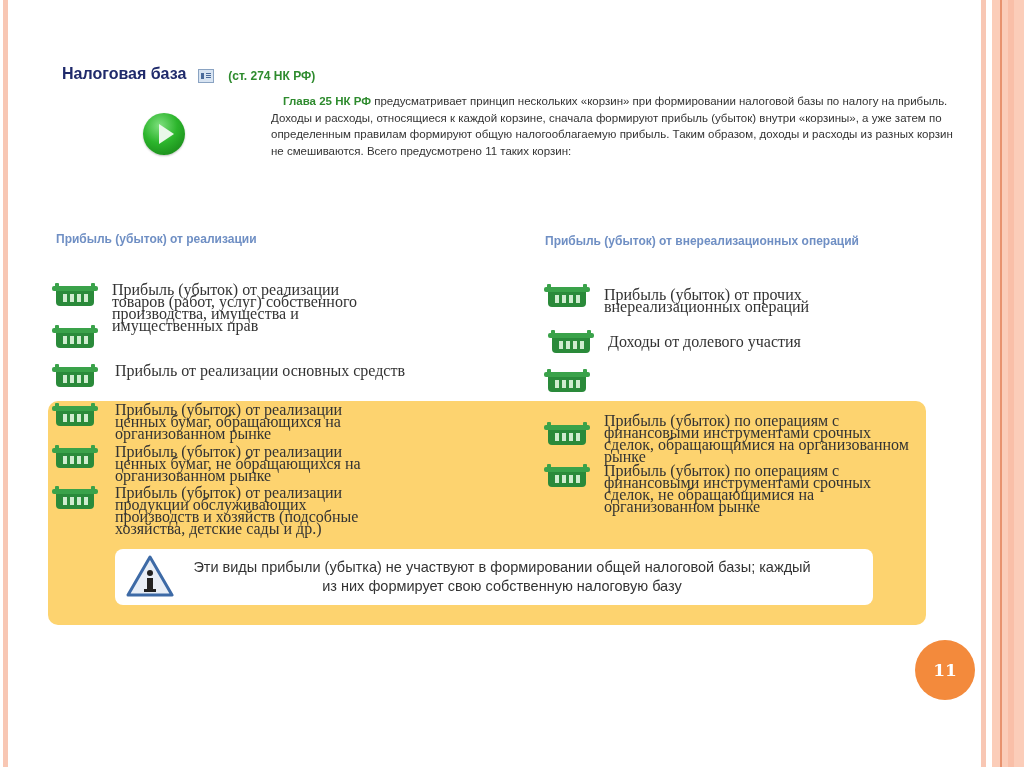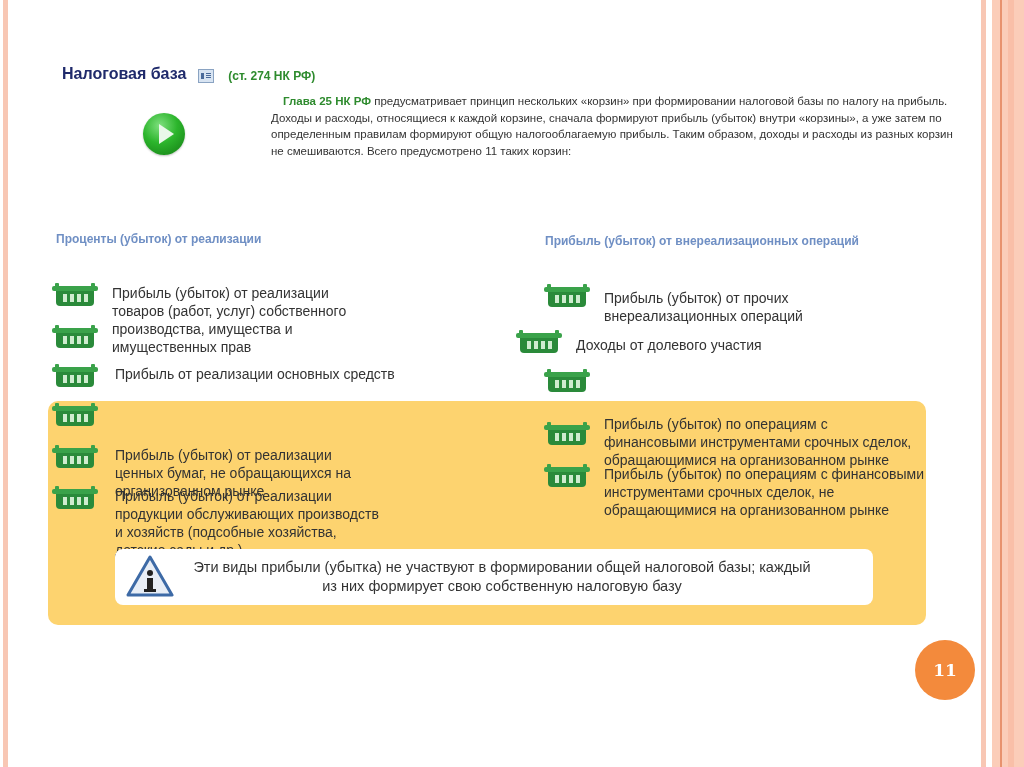--- a/index.html
+++ b/index.html
@@ -41,21 +41,21 @@
 
   .panel { position:absolute; left:48px; top:401px; width:878px; height:224px; background:#fdd36f; border-radius:10px; }
 
   .item { position:absolute; display:flex; align-items:flex-start; }
   .basket { width:46px; height:24px; position:relative; flex:none; }
   .basket .rim { position:absolute; left:0; top:2px; width:46px; height:5px; background:#3aa24a; border-radius:2px; }
   .basket .rim::before, .basket .rim::after { content:""; position:absolute; top:-3px; width:4px; height:4px; background:#3aa24a; border-radius:1px; }
   .basket .rim::before { left:3px; } .basket .rim::after { right:3px; }
   .basket .body { position:absolute; left:4px; top:7px; width:38px; height:15px; background:#2a8a3a; border-radius:0 0 4px 4px; }
   .basket .body i { position:absolute; top:3px; width:4px; height:8px; background:#cfeccf; }
-  .item .text { font-size:14px; line-height:18px; color:#333; margin-left:14px; }
+  .item .text { font-size:16px; line-height:12px; color:#333; margin-left:14px;font-family:Liberation Serif, serif; }
 
   .info-box { position:absolute; left:115px; top:549px; width:758px; height:56px; background:#fff; border-radius:8px; }
   .info-icon { position:absolute; left:11px; top:6px; width:48px; height:42px; }
   .info-text { position:absolute; left:77px; top:9px; font-size:14.5px; line-height:19px; color:#333;text-align:center; }
 
   .page-num { position:absolute; left:915px; top:640px; width:60px; height:60px; border-radius:50%; background:#f38a3c; color:#fff; font-family:"DejaVu Serif", serif; font-weight:bold; font-size:17px; display:flex; align-items:center; justify-content:center; }
 </style>
 </head>
 <body>
 
@@ -70,21 +70,21 @@
   <span class="doc-icon"></span>
   <span class="article">(ст.  274 НК РФ)</span>
 </div>
 
 <div class="play-btn"></div>
 
 <div class="intro">
   <b>Глава 25 НК РФ</b><span> предусматривает принцип нескольких «корзин» при формировании налоговой базы по налогу на прибыль. Доходы и расходы, относящиеся к каждой корзине, сначала формируют прибыль (убыток) внутри «корзины», а уже затем по определенным правилам формируют общую налогооблагаемую прибыль. Таким образом, доходы и расходы из разных корзин не смешиваются. Всего предусмотрено 11 таких корзин:</span>
 </div>
 
-<div class="col-head left-head">Проценты (убыток) от реализации</div>
+<div class="col-head left-head">Прибыль (убыток) от реализации</div>
 <div class="col-head right-head">Прибыль (убыток) от внереализационных операций</div>
 
 <div class="panel"></div>
 
 <div class="item" style="left:52px; top:284px; width:330px;">
   <div class="basket">
       <div class="rim"></div>
       <div class="body">
         <i style="left:7px"></i>
         <i style="left:14px"></i>
@@ -120,20 +120,21 @@
 <div class="item" style="left:52px; top:404px; width:320px;">
   <div class="basket">
       <div class="rim"></div>
       <div class="body">
         <i style="left:7px"></i>
         <i style="left:14px"></i>
         <i style="left:21px"></i>
         <i style="left:28px"></i>
       </div>
     </div>
+  <div class="text" style="margin-left:17px">Прибыль (убыток) от реализации ценных бумаг, обращающихся на организованном рынке</div>
 </div>
 <div class="item" style="left:52px; top:446px; width:320px;">
   <div class="basket">
       <div class="rim"></div>
       <div class="body">
         <i style="left:7px"></i>
         <i style="left:14px"></i>
         <i style="left:21px"></i>
         <i style="left:28px"></i>
       </div>
@@ -158,21 +159,21 @@
       <div class="rim"></div>
       <div class="body">
         <i style="left:7px"></i>
         <i style="left:14px"></i>
         <i style="left:21px"></i>
         <i style="left:28px"></i>
       </div>
     </div>
   <div class="text" style="margin-top:4px">Прибыль (убыток) от прочих внереализационных операций</div>
 </div>
-<div class="item" style="left:516px; top:331px; width:370px;text-align:right;">
+<div class="item" style="left:548px; top:331px; width:370px;text-align:right;">
   <div class="basket">
       <div class="rim"></div>
       <div class="body">
         <i style="left:7px"></i>
         <i style="left:14px"></i>
         <i style="left:21px"></i>
         <i style="left:28px"></i>
       </div>
     </div>
   <div class="text" style="margin-top:5px">Доходы от долевого участия</div>

